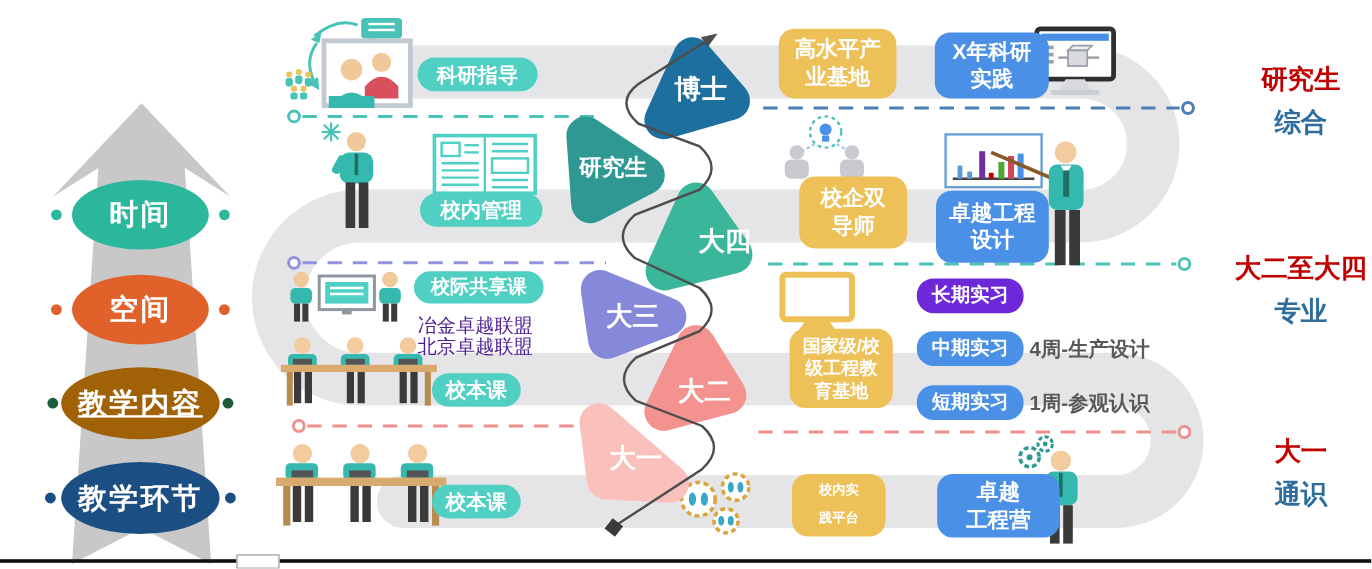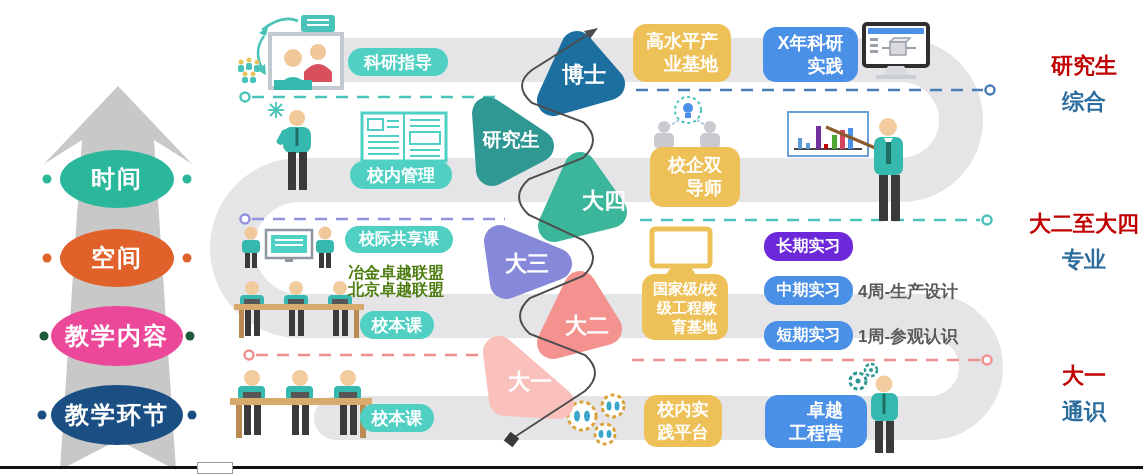--- a/index.html
+++ b/index.html
@@ -4,31 +4,31 @@
 <style>
   html,body{margin:0;padding:0;background:#fff;}
   .canvas{position:relative;width:1143px;height:474px;background:#ffffff;overflow:hidden;
           font-family:"Liberation Sans","DejaVu Sans",sans-serif;}
   .abs{position:absolute;}
   .ellipse{display:flex;align-items:center;justify-content:center;color:#fff;font-weight:bold;
            font-size:24px;border-radius:50%;letter-spacing:2px;}
   .pill{display:flex;align-items:center;justify-content:center;background:#4fd0c3;color:#fff;
         font-weight:bold;font-size:17px;border-radius:14px;white-space:nowrap;}
   .box{display:flex;align-items:center;justify-content:center;color:#fff;font-weight:bold;
-       font-size:18px;line-height:23px;border-radius:13px;text-align:right;white-space:pre-line;}
+       font-size:18px;line-height:23px;border-radius:13px;text-align:center;white-space:pre-line;margin-left:16px;}
   .ybox{background:#eec158;}
   .bbox{background:#4a90e6;}
   .box.small{font-size:15px;line-height:19px;}
   .stage-label{color:#fff;font-weight:bold;font-size:22px;transform:translate(-50%,-50%);white-space:nowrap;}
   .stage-label.s{font-size:19px;}
   .phase{width:124px;text-align:center;font-weight:bold;font-size:22px;line-height:36px;}
   .phase .l1{color:#c00000;display:block;}
   .phase .l2{color:#2c6d9e;display:block;}
   .desc{color:#595959;font-weight:bold;font-size:17px;white-space:nowrap;}
-  .note{color:#4d7c0f;font-weight:bold;font-size:16px;line-height:17px;white-space:pre-line;}
+  .note{color:#4c1d95;font-weight:normal;font-size:16px;line-height:17px;white-space:pre-line;}
   .bottom-line{left:0;top:466px;width:1143px;height:3px;background:#101010;}
   .handle-box{left:197px;top:462px;width:34px;height:10px;background:#fff;border:1px solid #9a9a9a;}
 </style>
 </head>
 <body>
 
 <div class="canvas">
 
   <svg class="abs" style="left:0;top:0" width="1143" height="474" viewBox="0 0 1143 474">
 
@@ -288,21 +288,21 @@
     <g>
       <path d="M 513 438 L 585 391 Q 605 373 585 355 L 530 334 Q 510 316 530 298 L 583 276 Q 603 258 583 240
                L 529 215 Q 509 197 529 179 L 583 158 Q 603 140 583 122 L 532 103 Q 512 85 532 70 L 592 32" fill="none" stroke="#4d4d4d" stroke-width="2"></path>
       <polygon points="598,28 590,39 584,31" fill="#4d4d4d"></polygon>
       <rect x="506" y="434" width="11" height="11" fill="#3a3a3a" transform="rotate(38 511.5 439.5)"></rect>
     </g>
   </svg>
 
   <div class="abs ellipse" style="left: 60px; top: 150px; width: 114px; height: 58px; background-color: rgb(43, 183, 155);">时间</div>
   <div class="abs ellipse" style="left: 60px; top: 229px; width: 114px; height: 58px; background-color: rgb(224, 98, 42);">空间</div>
-  <div class="abs ellipse" style="left: 51px; top: 306px; width: 132px; height: 60px; background-color: #ec4899;">教学内容</div>
+  <div class="abs ellipse" style="left: 51px; top: 306px; width: 132px; height: 60px; background-color: #a16207; text-decoration: underline;">教学内容</div>
   <div class="abs ellipse" style="left: 51px; top: 385px; width: 132px; height: 60px; background-color: rgb(27, 79, 131);">教学环节</div>
 
   <div class="abs pill" style="left:350px;top:161px;width:102px;height:28px">校内管理</div>
   <div class="abs pill" style="left:348px;top:48px;width:100px;height:28px">科研指导</div>
   <div class="abs pill" style="left:345px;top:226px;width:108px;height:27px;font-size:16px">校际共享课</div>
   <div class="abs pill" style="left:360px;top:311px;width:74px;height:28px">校本课</div>
   <div class="abs pill" style="left:360px;top:404px;width:74px;height:28px">校本课</div>
 
   <div class="abs note" style="left:348px;top:264px">冶金卓越联盟
 北京卓越联盟</div>
@@ -313,24 +313,26 @@
   <div class="abs stage-label" style="left:527px;top:264px">大三</div>
   <div class="abs stage-label" style="left:587px;top:326px">大二</div>
   <div class="abs stage-label" style="left:530px;top:382px">大一</div>
 
   <div class="abs box ybox" style="left:633px;top:24px;width:98px;height:58px">高水平产
 业基地</div>
   <div class="abs box bbox" style="left:763px;top:27px;width:95px;height:55px">X年科研
 实践</div>
   <div class="abs box ybox" style="left:650px;top:147px;width:90px;height:60px">校企双
 导师</div>
+  <div class="abs box bbox" style="left:764px;top:159px;width:94px;height:60px">卓越工程
+设计</div>
   <div class="abs box ybox small" style="left:642px;top:274px;width:86px;height:66px">国家级/校
 级工程教
 育基地</div>
-  <div class="abs box ybox" style="left:644px;top:395px;width:78px;height:52px;font-size:17px">校内实
+  <div class="abs box ybox" style="left:644px;top:395px;width:78px;height:52px;font-size:11px">校内实
 践平台</div>
   <div class="abs box bbox" style="left:765px;top:395px;width:102px;height:53px">卓越
 工程营</div>
 
   <div class="abs pill bbox" style="left:764px;top:232px;width:89px;height:29px;font-size:16px;background:#6d28d9">长期实习</div>
   <div class="abs pill bbox" style="left:764px;top:276px;width:89px;height:29px;font-size:16px;background:#4a90e6">中期实习</div>
   <div class="abs desc" style="left:858px;top:280px">4周-生产设计</div>
   <div class="abs pill bbox" style="left:764px;top:321px;width:89px;height:29px;font-size:16px;background:#4a90e6">短期实习</div>
   <div class="abs desc" style="left:858px;top:325px">1周-参观认识</div>
 

